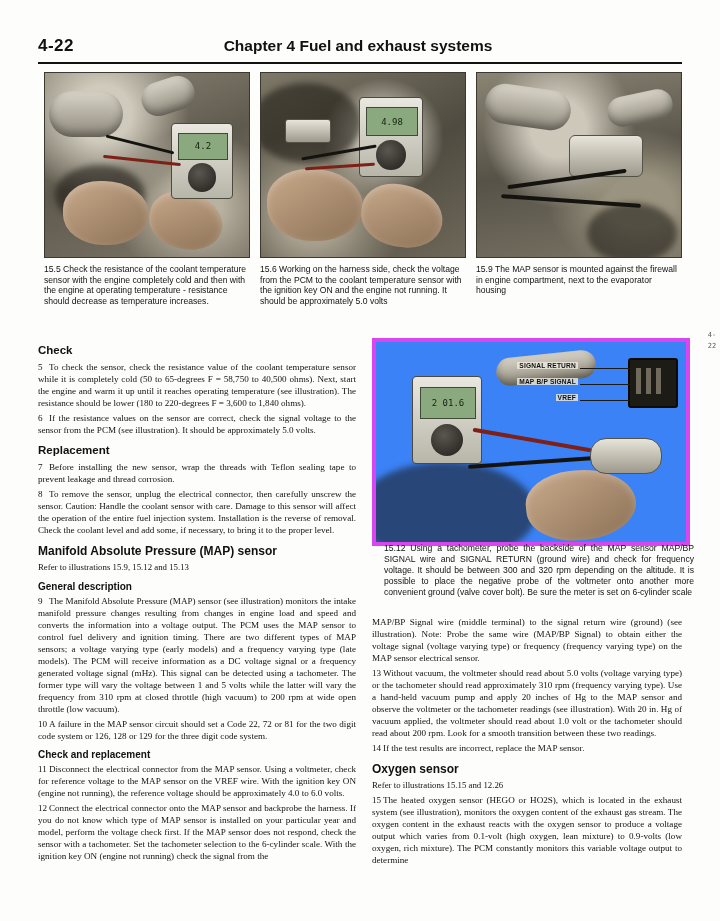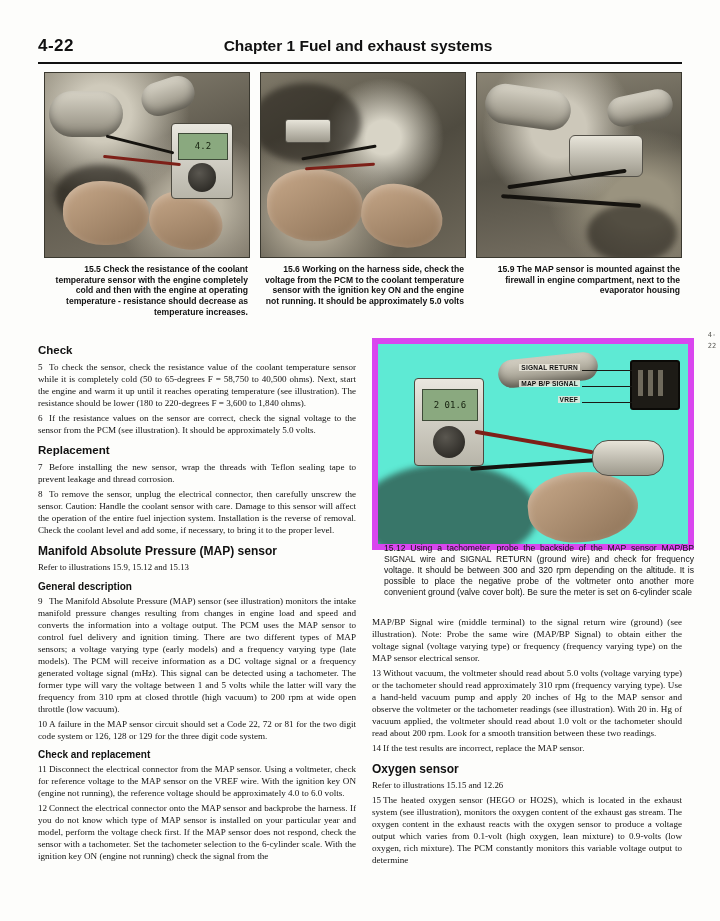--- a/index.html
+++ b/index.html
@@ -71,23 +71,23 @@
     height: 184px;
     position: relative;
     overflow: hidden;
     background: #6d6a61;
     border: 1px solid #3a382f;
   }
   .cap {
     margin-top: 6px;
     font-family: "Liberation Sans", sans-serif;
     font-size: 8.6px;
-    font-weight: bold;
+    font-weight: normal;
     line-height: 1.25;
-    text-align: right;
+    text-align: left;
   }
 
   
   .ph-bg { position: absolute; inset: 0; }
   .p1 .ph-bg {
     background:
       radial-gradient(ellipse at 28% 22%, #cfcabb 0 14%, rgba(207,202,187,0) 42%),
       radial-gradient(ellipse at 74% 72%, #b9b2a1 0 12%, rgba(185,178,161,0) 40%),
       linear-gradient(160deg, #8d8777 0%, #5f5a4e 48%, #7d7668 100%);
   }
@@ -203,22 +203,22 @@
   .col-right-lower { left: 372px; top: 616px; width: 310px; }
 
   
   .fig-12 {
     position: absolute;
     left: 372px;
     top: 338px;
     width: 310px;
     height: 200px;
     overflow: hidden;
-    border: 6px solid #d946ef;
-    background: #5eead4;
+    border: 4px solid #d946ef;
+    background: #3b82f6;
   }
   .callout {
     position: absolute;
     font-family: "Liberation Sans", sans-serif;
     font-size: 6.6px;
     font-weight: bold;
     color: #111;
     background: rgba(236,233,222,.82);
     padding: 0 2px;
     letter-spacing: .2px;
@@ -270,21 +270,21 @@
     text-align: center;
   }
 </style>
 </head>
 <body>
 
 <div class="page">
 
   <div class="header">
     <div class="folio">4-22</div>
-    <div class="chapter-title">Chapter 1  Fuel and exhaust systems</div>
+    <div class="chapter-title">Chapter 4  Fuel and exhaust systems</div>
   </div>
   <div class="header-rule"></div>
 
   <div class="photo-row">
 
     <div class="photo-block">
       <div class="photo p1">
         <div class="ph-bg"></div>
         <div class="hose" style="left:4px;top:18px;width:74px;height:46px;"></div>
         <div class="hose" style="left:96px;top:6px;width:54px;height:34px;transform:rotate(-18deg);"></div>
@@ -298,20 +298,24 @@
         <div class="wire" style="left:60px;top:70px;width:70px;height:3px;transform:rotate(14deg);"></div>
         <div class="wire red" style="left:58px;top:86px;width:78px;height:3px;transform:rotate(6deg);"></div>
       </div>
       <div class="cap">15.5  Check the resistance of the coolant temperature sensor with the engine completely cold and then with the engine at operating temperature - resistance should decrease as temperature increases.</div>
     </div>
 
     <div class="photo-block">
       <div class="photo p2">
         <div class="ph-bg"></div>
         <div class="dark-blob" style="left:-10px;top:10px;width:110px;height:80px;"></div>
+        <div class="meter" style="left:98px;top:24px;width:62px;height:78px;">
+          <div class="screen">4.98</div>
+          <div class="dial"></div>
+        </div>
         <div class="hand" style="left:6px;top:96px;width:96px;height:72px;"></div>
         <div class="hand" style="left:100px;top:112px;width:82px;height:62px;transform:rotate(10deg);"></div>
         <div class="wire" style="left:40px;top:78px;width:76px;height:3px;transform:rotate(-10deg);"></div>
         <div class="wire red" style="left:44px;top:92px;width:70px;height:3px;transform:rotate(-4deg);"></div>
         <div class="sensor-body" style="left:24px;top:46px;width:44px;height:22px;"></div>
       </div>
       <div class="cap">15.6  Working on the harness side, check the voltage from the PCM to the coolant temperature sensor with the ignition key ON and the engine not running. It should be approximately 5.0 volts</div>
     </div>
 
     <div class="photo-block">

